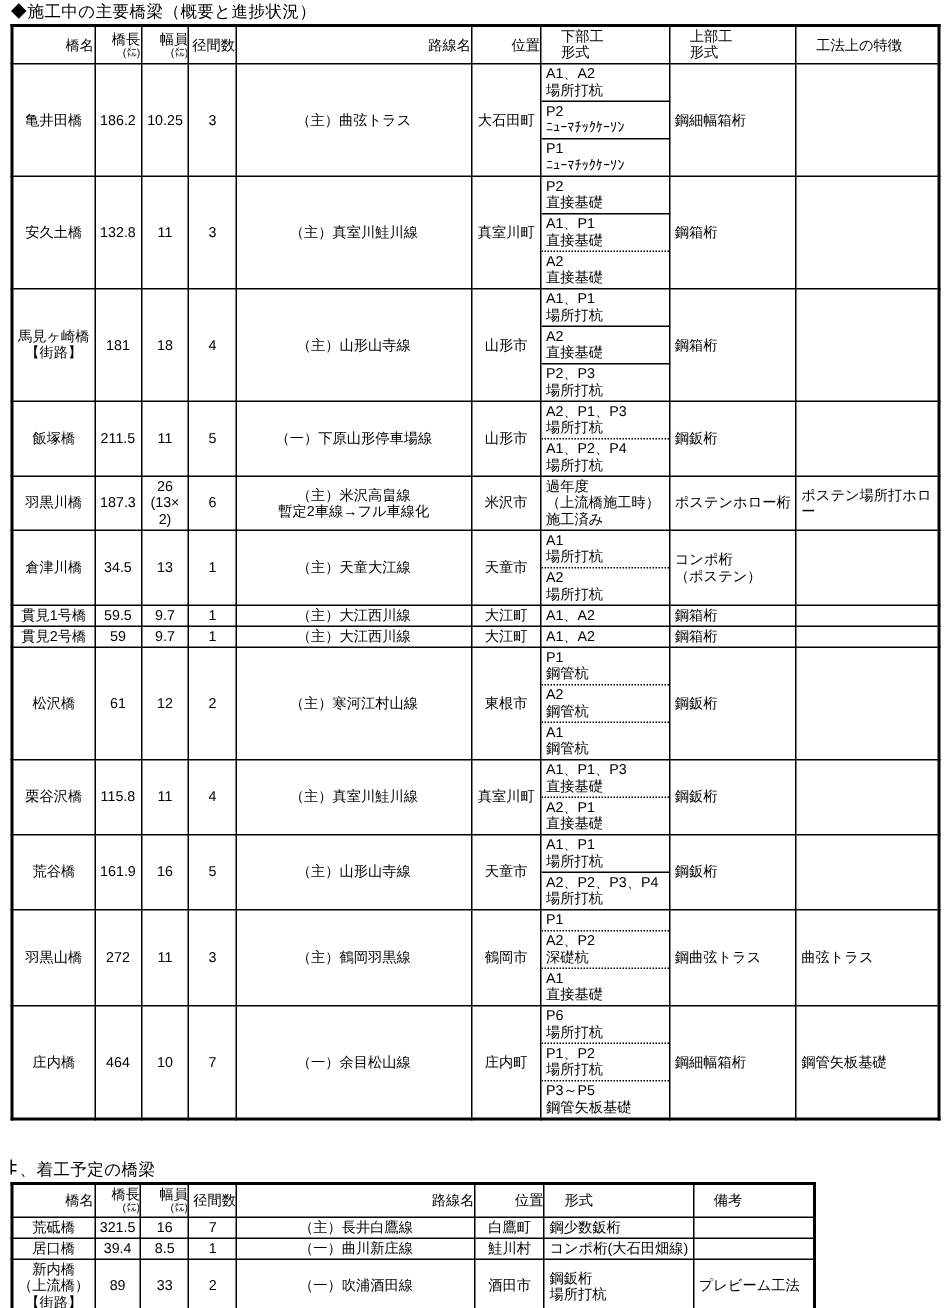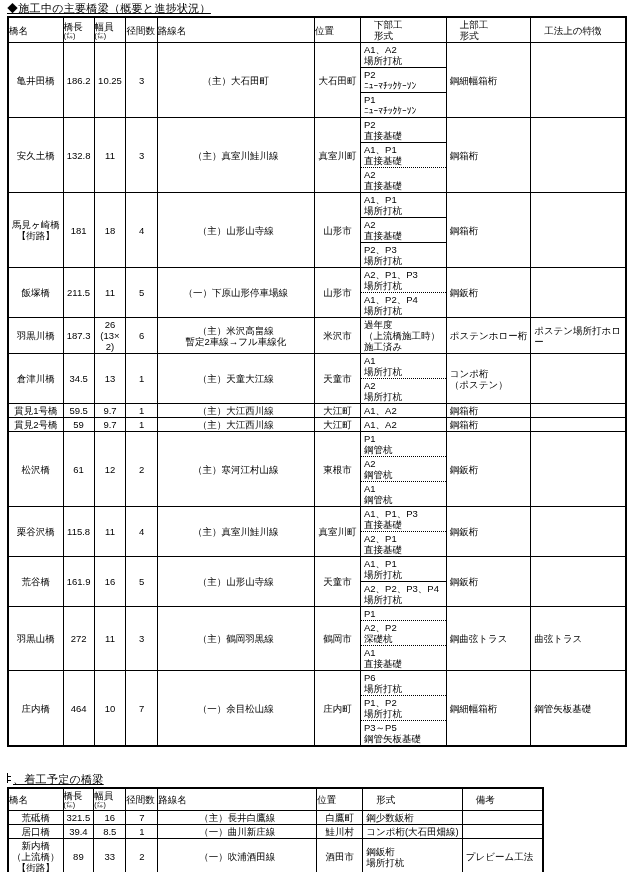--- a/index.html
+++ b/index.html
@@ -5,31 +5,31 @@
   * { box-sizing: border-box; }
   html, body { margin: 0; padding: 0; }
   body {
     width: 632px; height: 872px; overflow: hidden;
     background: #ffffff; color: #000000;
     font-family: "Liberation Sans", sans-serif;
   }
   .doc { padding: 2px 5px 0 7px; }
   .title {
     font-size: 11px; line-height: 13px; font-weight: normal;
-    text-decoration: underline; margin: 0 0 1px 0; letter-spacing: 0.3px;
+    margin: 0 0 1px 0; letter-spacing: 0.3px;
     white-space: pre;
   }
   .title2-gap { margin-top: 26px; }
   table { border-collapse: collapse; table-layout: fixed; border: 2px solid #000; }
   th, td {
     border: 1px solid #000;
     font-size: 9.5px; line-height: 11px; font-weight: normal;
     padding: 1px 3px; vertical-align: middle; overflow: hidden;
   }
-  th { text-align: left; padding: 1px 0; }
+  th { text-align: right; padding: 1px 0; }
   th.l { text-align: left; padding-left: 13px; }
   .c { text-align: center; }
   .l { text-align: left; }
   .pre { white-space: pre; }
   .wrap { white-space: pre-line; }
   .hlabel { display: block; white-space: pre-line; }
   .hunit { display: block; font-size: 7px; line-height: 8px; }
   td.sub { padding: 0; }
   .subwrap { display: flex; flex-direction: column; justify-content: center; height: 100%; }
   .subcell { padding: 1px 3px; white-space: pre; }
@@ -93,21 +93,21 @@
             <span class="hlabel">工法上の特徴</span>
           </th>
         </tr>
       </thead>
     <tbody>
         <tr>
           <td class="c pre">亀井田橋</td>
           <td class="c pre">186.2</td>
           <td class="c pre">10.25</td>
           <td class="c pre">3</td>
-          <td class="c pre">（主）大石田町</td>
+          <td class="c pre">（主）曲弦トラス</td>
           <td class="c pre">大石田町</td>
           <td class="l sub">
             <div class="subwrap">
               <div class="subcell sep-solid">A1、A2
 場所打杭</div>
               <div class="subcell sep-solid">P2
 ﾆｭｰﾏﾁｯｸｹｰｿﾝ</div>
               <div class="subcell">P1
 ﾆｭｰﾏﾁｯｸｹｰｿﾝ</div>
             </div>

